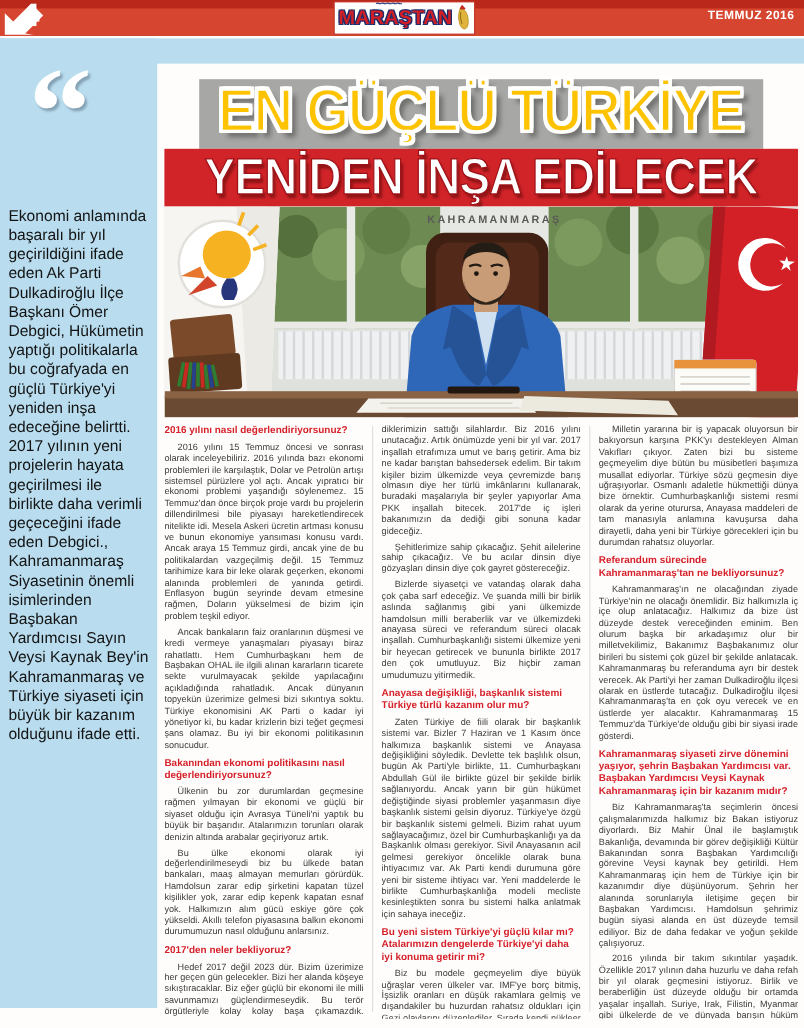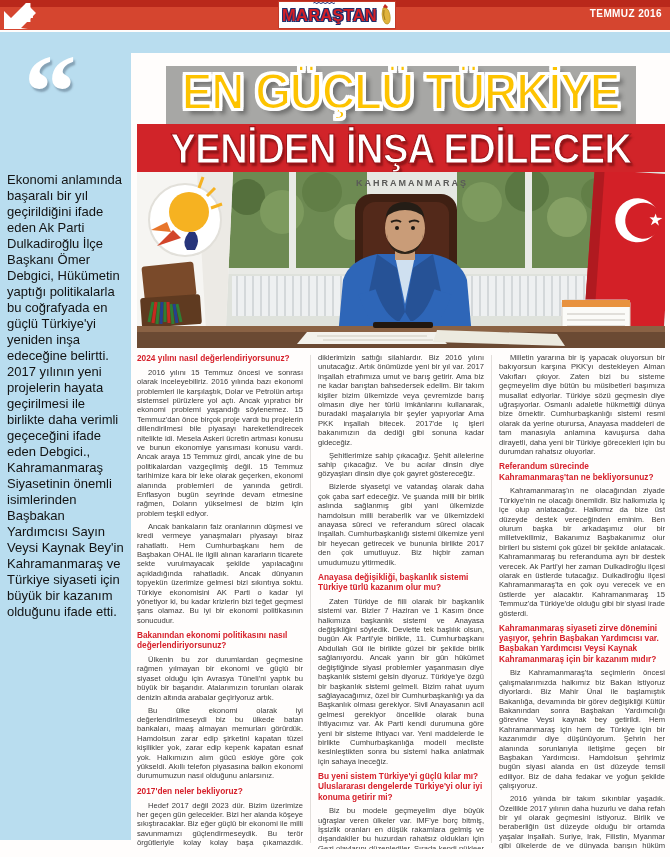--- a/index.html
+++ b/index.html
@@ -187,36 +187,36 @@
       <rect x="0" y="154" width="528" height="6" fill="#8a6244"></rect>
       <polygon points="170,160 300,160 310,172 160,172" fill="#f3f2ec"></polygon>
       <polygon points="300,158 420,162 428,174 296,170" fill="#eceadf"></polygon>
       <path d="M180,164 h110 M186,168 h110" stroke="#cfccc0" stroke-width="1"></path>
       <rect x="236" y="150" width="60" height="6" rx="2" fill="#21170f"></rect>
     </svg>
   </div>
 
   <div class="columns">
     <div class="col">
-      <div class="q">2024 yılını nasıl değerlendiriyorsunuz?</div>
+      <div class="q">2016 yılını nasıl değerlendiriyorsunuz?</div>
       <p>2016 yılını 15 Temmuz öncesi ve sonrası olarak inceleyebiliriz. 2016 yılında bazı ekonomi problemleri ile karşılaştık, Dolar ve Petrolün artışı sistemsel pürüzlere yol açtı. Ancak yıpratıcı bir ekonomi problemi yaşandığı söylenemez. 15 Temmuz'dan önce birçok proje vardı bu projelerin dillendirilmesi bile piyasayı hareketlendirecek nitelikte idi. Mesela Askeri ücretin artması konusu ve bunun ekonomiye yansıması konusu vardı. Ancak araya 15 Temmuz girdi, ancak yine de bu politikalardan vazgeçilmiş değil. 15 Temmuz tarihimize kara bir leke olarak geçerken, ekonomi alanında problemleri de yanında getirdi. Enflasyon bugün seyrinde devam etmesine rağmen, Doların yükselmesi de bizim için problem teşkil ediyor.</p>
       <p>Ancak bankaların faiz oranlarının düşmesi ve kredi vermeye yanaşmaları piyasayı biraz rahatlattı. Hem Cumhurbaşkanı hem de Başbakan OHAL ile ilgili alınan kararların ticarete sekte vurulmayacak şekilde yapılacağını açıkladığında rahatladık. Ancak dünyanın topyekün üzerimize gelmesi bizi sıkıntıya soktu. Türkiye ekonomisini AK Parti o kadar iyi yönetiyor ki, bu kadar krizlerin bizi teğet geçmesi şans olamaz. Bu iyi bir ekonomi politikasının sonucudur.</p>
       <div class="q">Bakanından ekonomi politikasını nasıl değerlendiriyorsunuz?</div>
       <p>Ülkenin bu zor durumlardan geçmesine rağmen yılmayan bir ekonomi ve güçlü bir siyaset olduğu için Avrasya Tüneli'ni yaptık bu büyük bir başarıdır. Atalarımızın torunları olarak denizin altında arabalar geçiriyoruz artık.</p>
       <p>Bu ülke ekonomi olarak iyi değerlendirilmeseydi biz bu ülkede batan bankaları, maaş almayan memurları görürdük. Hamdolsun zarar edip şirketini kapatan tüzel kişilikler yok, zarar edip kepenk kapatan esnaf yok. Halkımızın alım gücü eskiye göre çok yükseldi. Akıllı telefon piyasasına balkın ekonomi durumumuzun nasıl olduğunu anlarsınız.</p>
       <div class="q">2017'den neler bekliyoruz?</div>
       <p>Hedef 2017 değil 2023 dür. Bizim üzerimize her geçen gün gelecekler. Bizi her alanda köşeye sıkıştıracaklar. Biz eğer güçlü bir ekonomi ile milli savunmamızı güçlendirmeseydik. Bu terör örgütleriyle kolay kolay başa çıkamazdık. Vatandaşlarımızın şehit edenlerin silahlarına bakın hep müttefik de-</p>
     </div>
     <div class="col">
       <p class="noindent">diklerimizin sattığı silahlardır. Biz 2016 yılını unutacağız. Artık önümüzde yeni bir yıl var. 2017 inşallah etrafımıza umut ve barış getirir. Ama biz ne kadar barıştan bahsedersek edelim. Bir takım kişiler bizim ülkemizde veya çevremizde barış olmasın diye her türlü imkânlarını kullanarak, buradaki maşalarıyla bir şeyler yapıyorlar Ama PKK inşallah bitecek. 2017'de iç işleri bakanımızın da dediği gibi sonuna kadar gideceğiz.</p>
       <p>Şehitlerimize sahip çıkacağız. Şehit ailelerine sahip çıkacağız. Ve bu acılar dinsin diye gözyaşları dinsin diye çok gayret göstereceğiz.</p>
       <p>Bizlerde siyasetçi ve vatandaş olarak daha çok çaba sarf edeceğiz. Ve şuanda milli bir birlik aslında sağlanmış gibi yani ülkemizde hamdolsun milli beraberlik var ve ülkemizdeki anayasa süreci ve referandum süreci olacak inşallah. Cumhurbaşkanlığı sistemi ülkemize yeni bir heyecan getirecek ve bununla birlikte 2017 den çok umutluyuz. Biz hiçbir zaman umudumuzu yitirmedik.</p>
       <div class="q">Anayasa değişikliği, başkanlık sistemi Türkiye türlü kazanım olur mu?</div>
       <p>Zaten Türkiye de fiili olarak bir başkanlık sistemi var. Bizler 7 Haziran ve 1 Kasım önce halkımıza başkanlık sistemi ve Anayasa değişikliğini söyledik. Devlette tek başlılık olsun, bugün Ak Parti'yle birlikte, 11. Cumhurbaşkanı Abdullah Gül ile birlikte güzel bir şekilde birlik sağlanıyordu. Ancak yarın bir gün hükümet değiştiğinde siyasi problemler yaşanmasın diye başkanlık sistemi gelsin diyoruz. Türkiye'ye özgü bir başkanlık sistemi gelmeli. Bizim rahat uyum sağlayacağımız, özel bir Cumhurbaşkanlığı ya da Başkanlık olması gerekiyor. Sivil Anayasanın acil gelmesi gerekiyor öncelikle olarak buna ihtiyacımız var. Ak Parti kendi durumuna göre yeni bir sisteme ihtiyacı var. Yeni maddelerde le birlikte Cumhurbaşkanlığa modeli mecliste kesinleştikten sonra bu sistemi halka anlatmak için sahaya ineceğiz.</p>
-      <div class="q">Bu yeni sistem Türkiye'yi güçlü kılar mı? Uluslararası dengelerde Türkiye'yi olur iyi konuma getirir mi?</div>
+      <div class="q">Bu yeni sistem Türkiye'yi güçlü kılar mı? Atalarımızın dengelerde Türkiye'yi daha iyi konuma getirir mi?</div>
       <p>Biz bu modele geçmeyelim diye büyük uğraşlar veren ülkeler var. IMF'ye borç bitmiş, İşsizlik oranları en düşük rakamlara gelmiş ve dışandakiler bu huzurdan rahatsız oldukları için Gezi olaylarını düzenlediler. Sırada kendi nükleer enerji sistemlerimizi ve tesislerimizi yapmanın vakti geldi.</p>
     </div>
     <div class="col">
       <p>Milletin yararına bir iş yapacak oluyorsun bir bakıyorsun karşına PKK'yı destekleyen Alman Vakıfları çıkıyor. Zaten bizi bu sisteme geçmeyelim diye bütün bu müsibetleri başımıza musallat ediyorlar. Türkiye sözü geçmesin diye uğraşıyorlar. Osmanlı adaletle hükmettiği dünya bize örnektir. Cumhurbaşkanlığı sistemi resmi olarak da yerine oturursa, Anayasa maddeleri de tam manasıyla anlamına kavuşursa daha dirayetli, daha yeni bir Türkiye görecekleri için bu durumdan rahatsız oluyorlar.</p>
       <div class="q">Referandum sürecinde Kahramanmaraş'tan ne bekliyorsunuz?</div>
       <p>Kahramanmaraş'ın ne olacağından ziyade Türkiye'nin ne olacağı önemlidir. Biz halkımızla iç içe olup anlatacağız. Halkımız da bize üst düzeyde destek vereceğinden eminim. Ben olurum başka bir arkadaşımız olur bir milletvekilimiz, Bakanımız Başbakanımız olur birileri bu sistemi çok güzel bir şekilde anlatacak. Kahramanmaraş bu referanduma ayrı bir destek verecek. Ak Parti'yi her zaman Dulkadiroğlu ilçesi olarak en üstlerde tutacağız. Dulkadiroğlu ilçesi Kahramanmaraş'ta en çok oyu verecek ve en üstlerde yer alacaktır. Kahramanmaraş 15 Temmuz'da Türkiye'de olduğu gibi bir siyasi irade gösterdi.</p>
       <div class="q">Kahramanmaraş siyaseti zirve dönemini yaşıyor, şehrin Başbakan Yardımcısı var. Başbakan Yardımcısı Veysi Kaynak Kahramanmaraş için bir kazanım mıdır?</div>
       <p>Biz Kahramanmaraş'ta seçimlerin öncesi çalışmalarımızda halkımız biz Bakan istiyoruz diyorlardı. Biz Mahir Ünal ile başlamıştık Bakanlığa, devamında bir görev değişikliği Kültür Bakanından sonra Başbakan Yardımcılığı görevine Veysi kaynak bey getirildi. Hem Kahramanmaraş için hem de Türkiye için bir kazanımdır diye düşünüyorum. Şehrin her alanında sorunlarıyla iletişime geçen bir Başbakan Yardımcısı. Hamdolsun şehrimiz bugün siyasi alanda en üst düzeyde temsil ediliyor. Biz de daha fedakar ve yoğun şekilde çalışıyoruz.</p>
       <p>2016 yılında bir takım sıkıntılar yaşadık. Özellikle 2017 yılının daha huzurlu ve daha refah bir yıl olarak geçmesini istiyoruz. Birlik ve beraberliğin üst düzeyde olduğu bir ortamda yaşalar inşallah. Suriye, Irak, Filistin, Myanmar gibi ülkelerde de ve dünyada barışın hüküm sürdüğü bir gelecek diliyorum.</p>
     </div>

